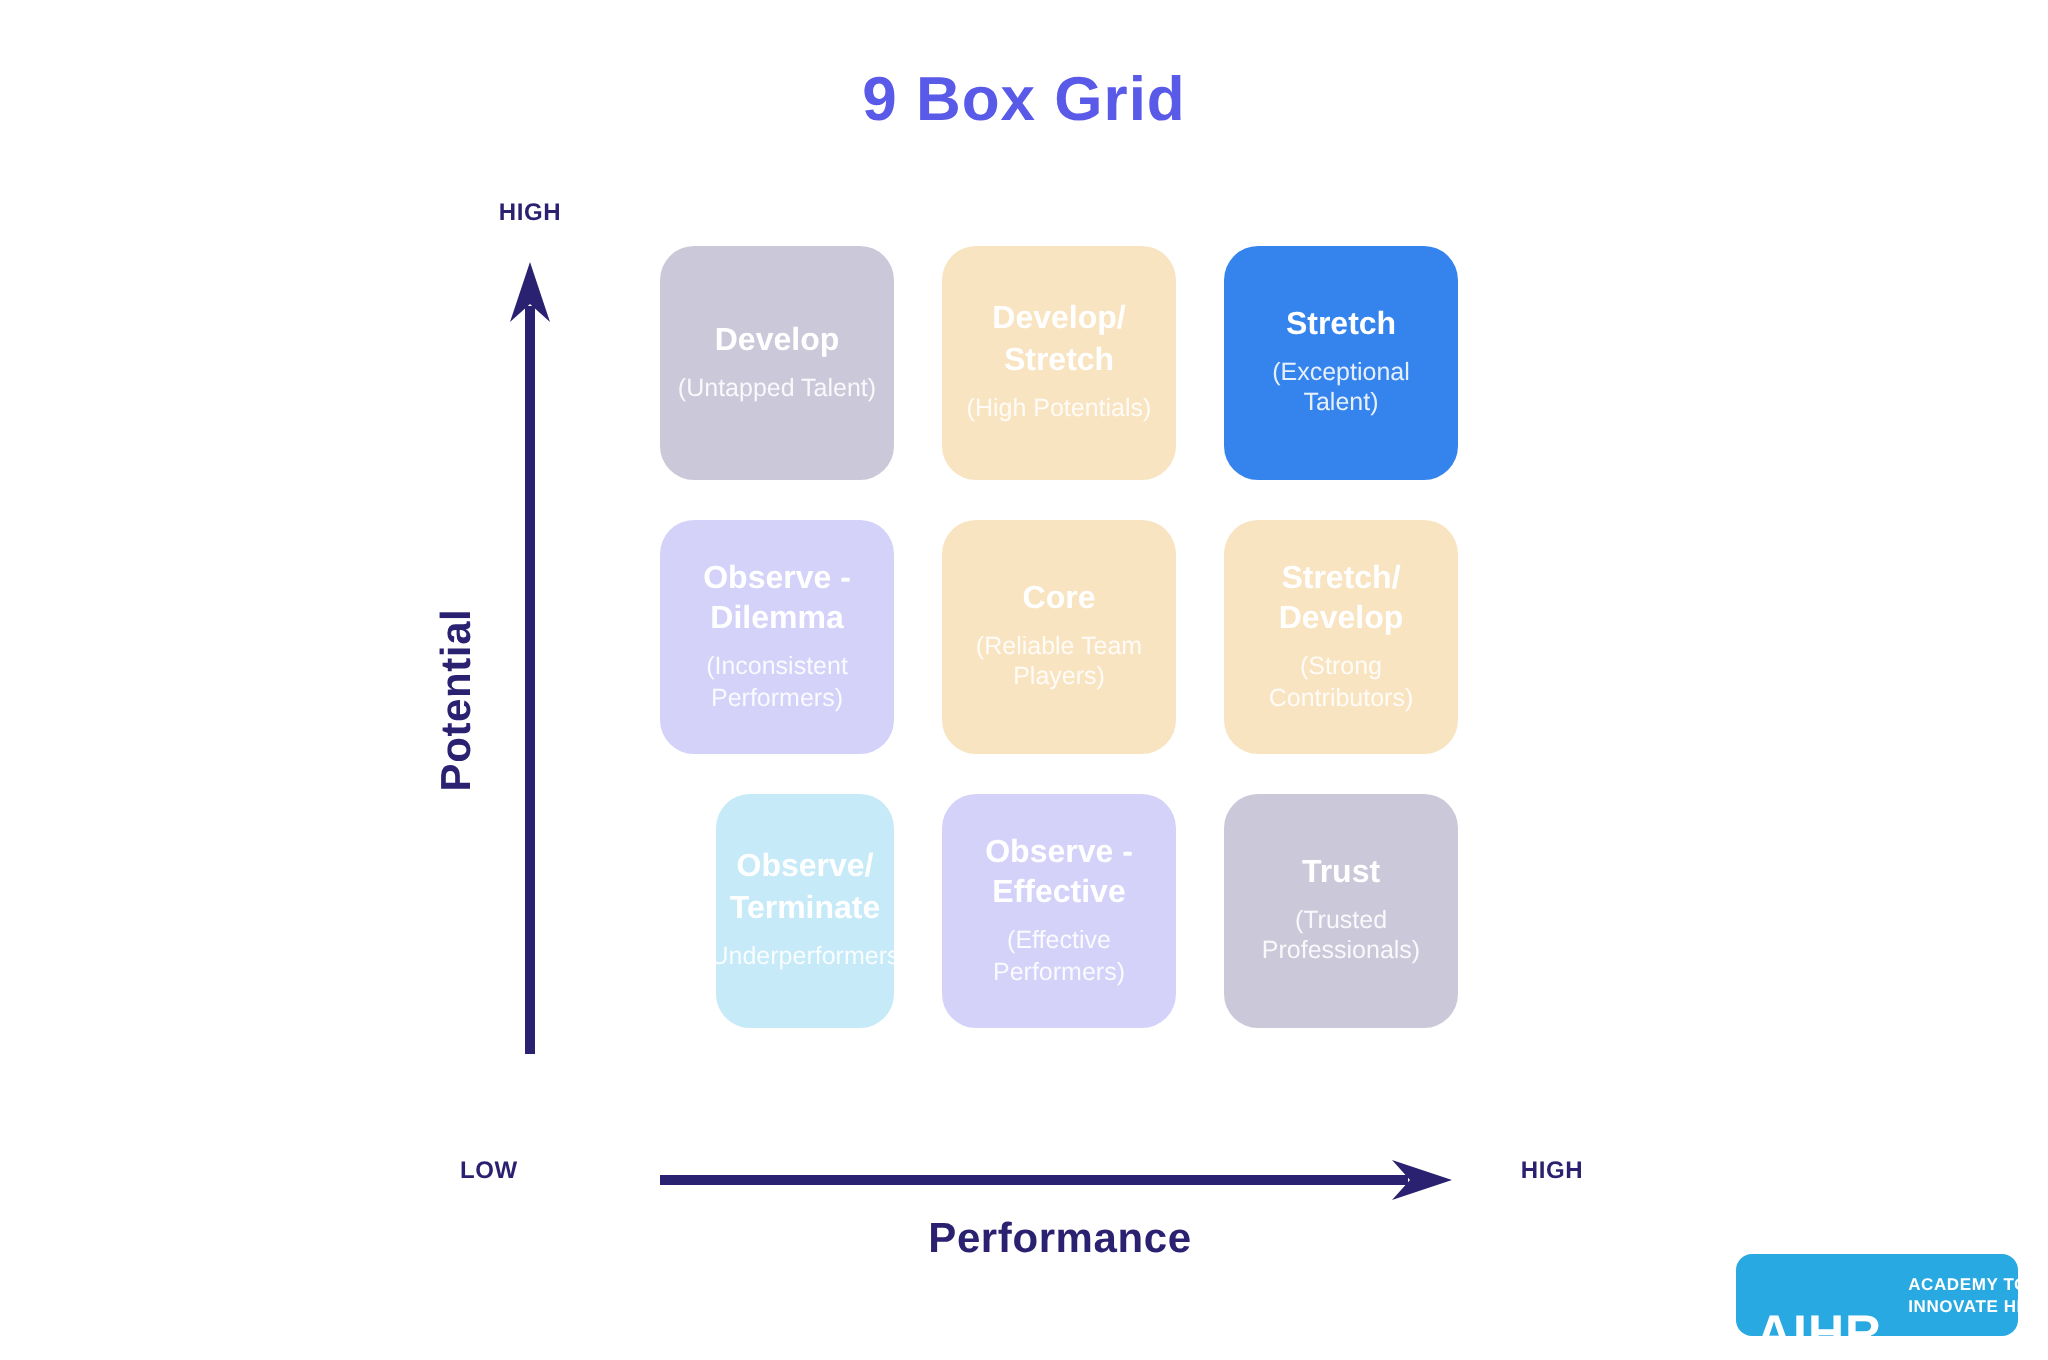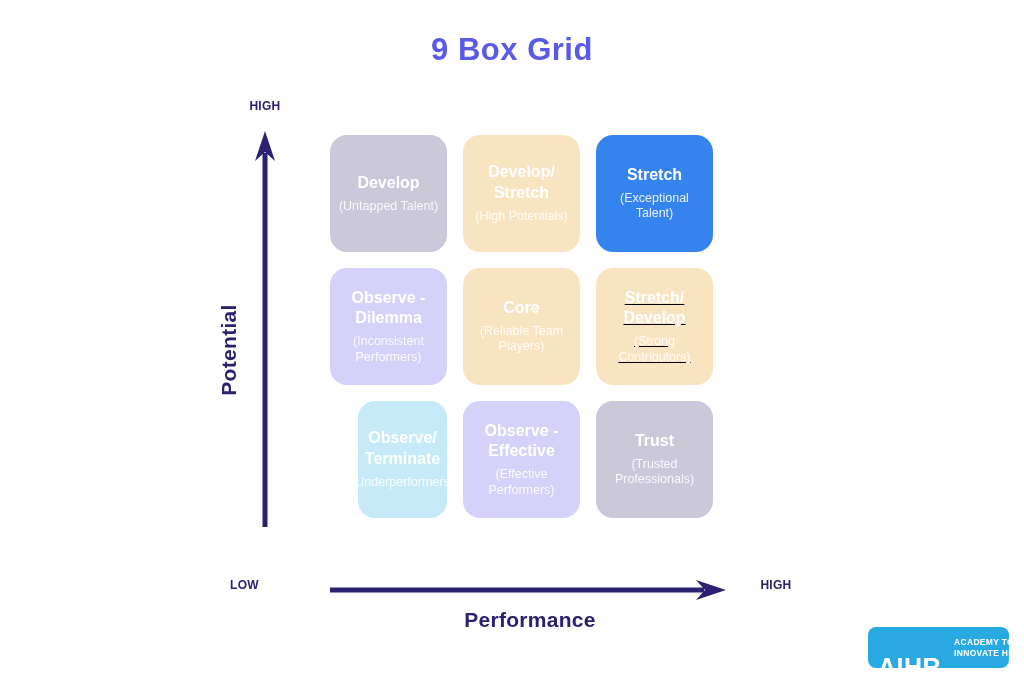--- a/index.html
+++ b/index.html
@@ -54,29 +54,28 @@
     font-weight: 700;
     color: #2b2171;
     letter-spacing: 0.3px;
   }
   .axis-svg { position: absolute; }
   .y-arrow-svg { left: 245px; top: 123px; }
   .x-arrow-svg { left: 322px; top: 570px; }
   .grid {
     position: absolute;
     left: 330px;
-    top: 135px;
+    top: 123px;
     width: 399px;
     height: 391px;
     display: grid;
     grid-template-columns: repeat(3, 117px);
     grid-template-rows: repeat(3, 117px);
     column-gap: 24px;
     row-gap: 20px;
-    gap: 16px;
   }
   .cell {
     border-radius: 17px;
     display: flex;
     flex-direction: column;
     align-items: center;
     justify-content: center;
     text-align: center;
     padding: 6px;
   }
@@ -165,21 +164,21 @@
       <div class="cell-title">Observe -
 Dilemma</div>
       <div class="cell-sub">(Inconsistent
 Performers)</div>
     </div>
     <div class="cell" style="background: rgb(249, 228, 194);">
       <div class="cell-title">Core</div>
       <div class="cell-sub">(Reliable Team
 Players)</div>
     </div>
-    <div class="cell" style="background: rgb(249, 228, 194); text-decoration: underline;">
+    <div class="cell" style="background: rgb(249, 228, 194);">
       <div class="cell-title">Stretch/
 Develop</div>
       <div class="cell-sub">(Strong
 Contributors)</div>
     </div>
     <div class="cell" style="background: rgb(198, 234, 248); margin-left: 28px;">
       <div class="cell-title">Observe/
 Terminate</div>
       <div class="cell-sub">(Underperformers)</div>
     </div>

